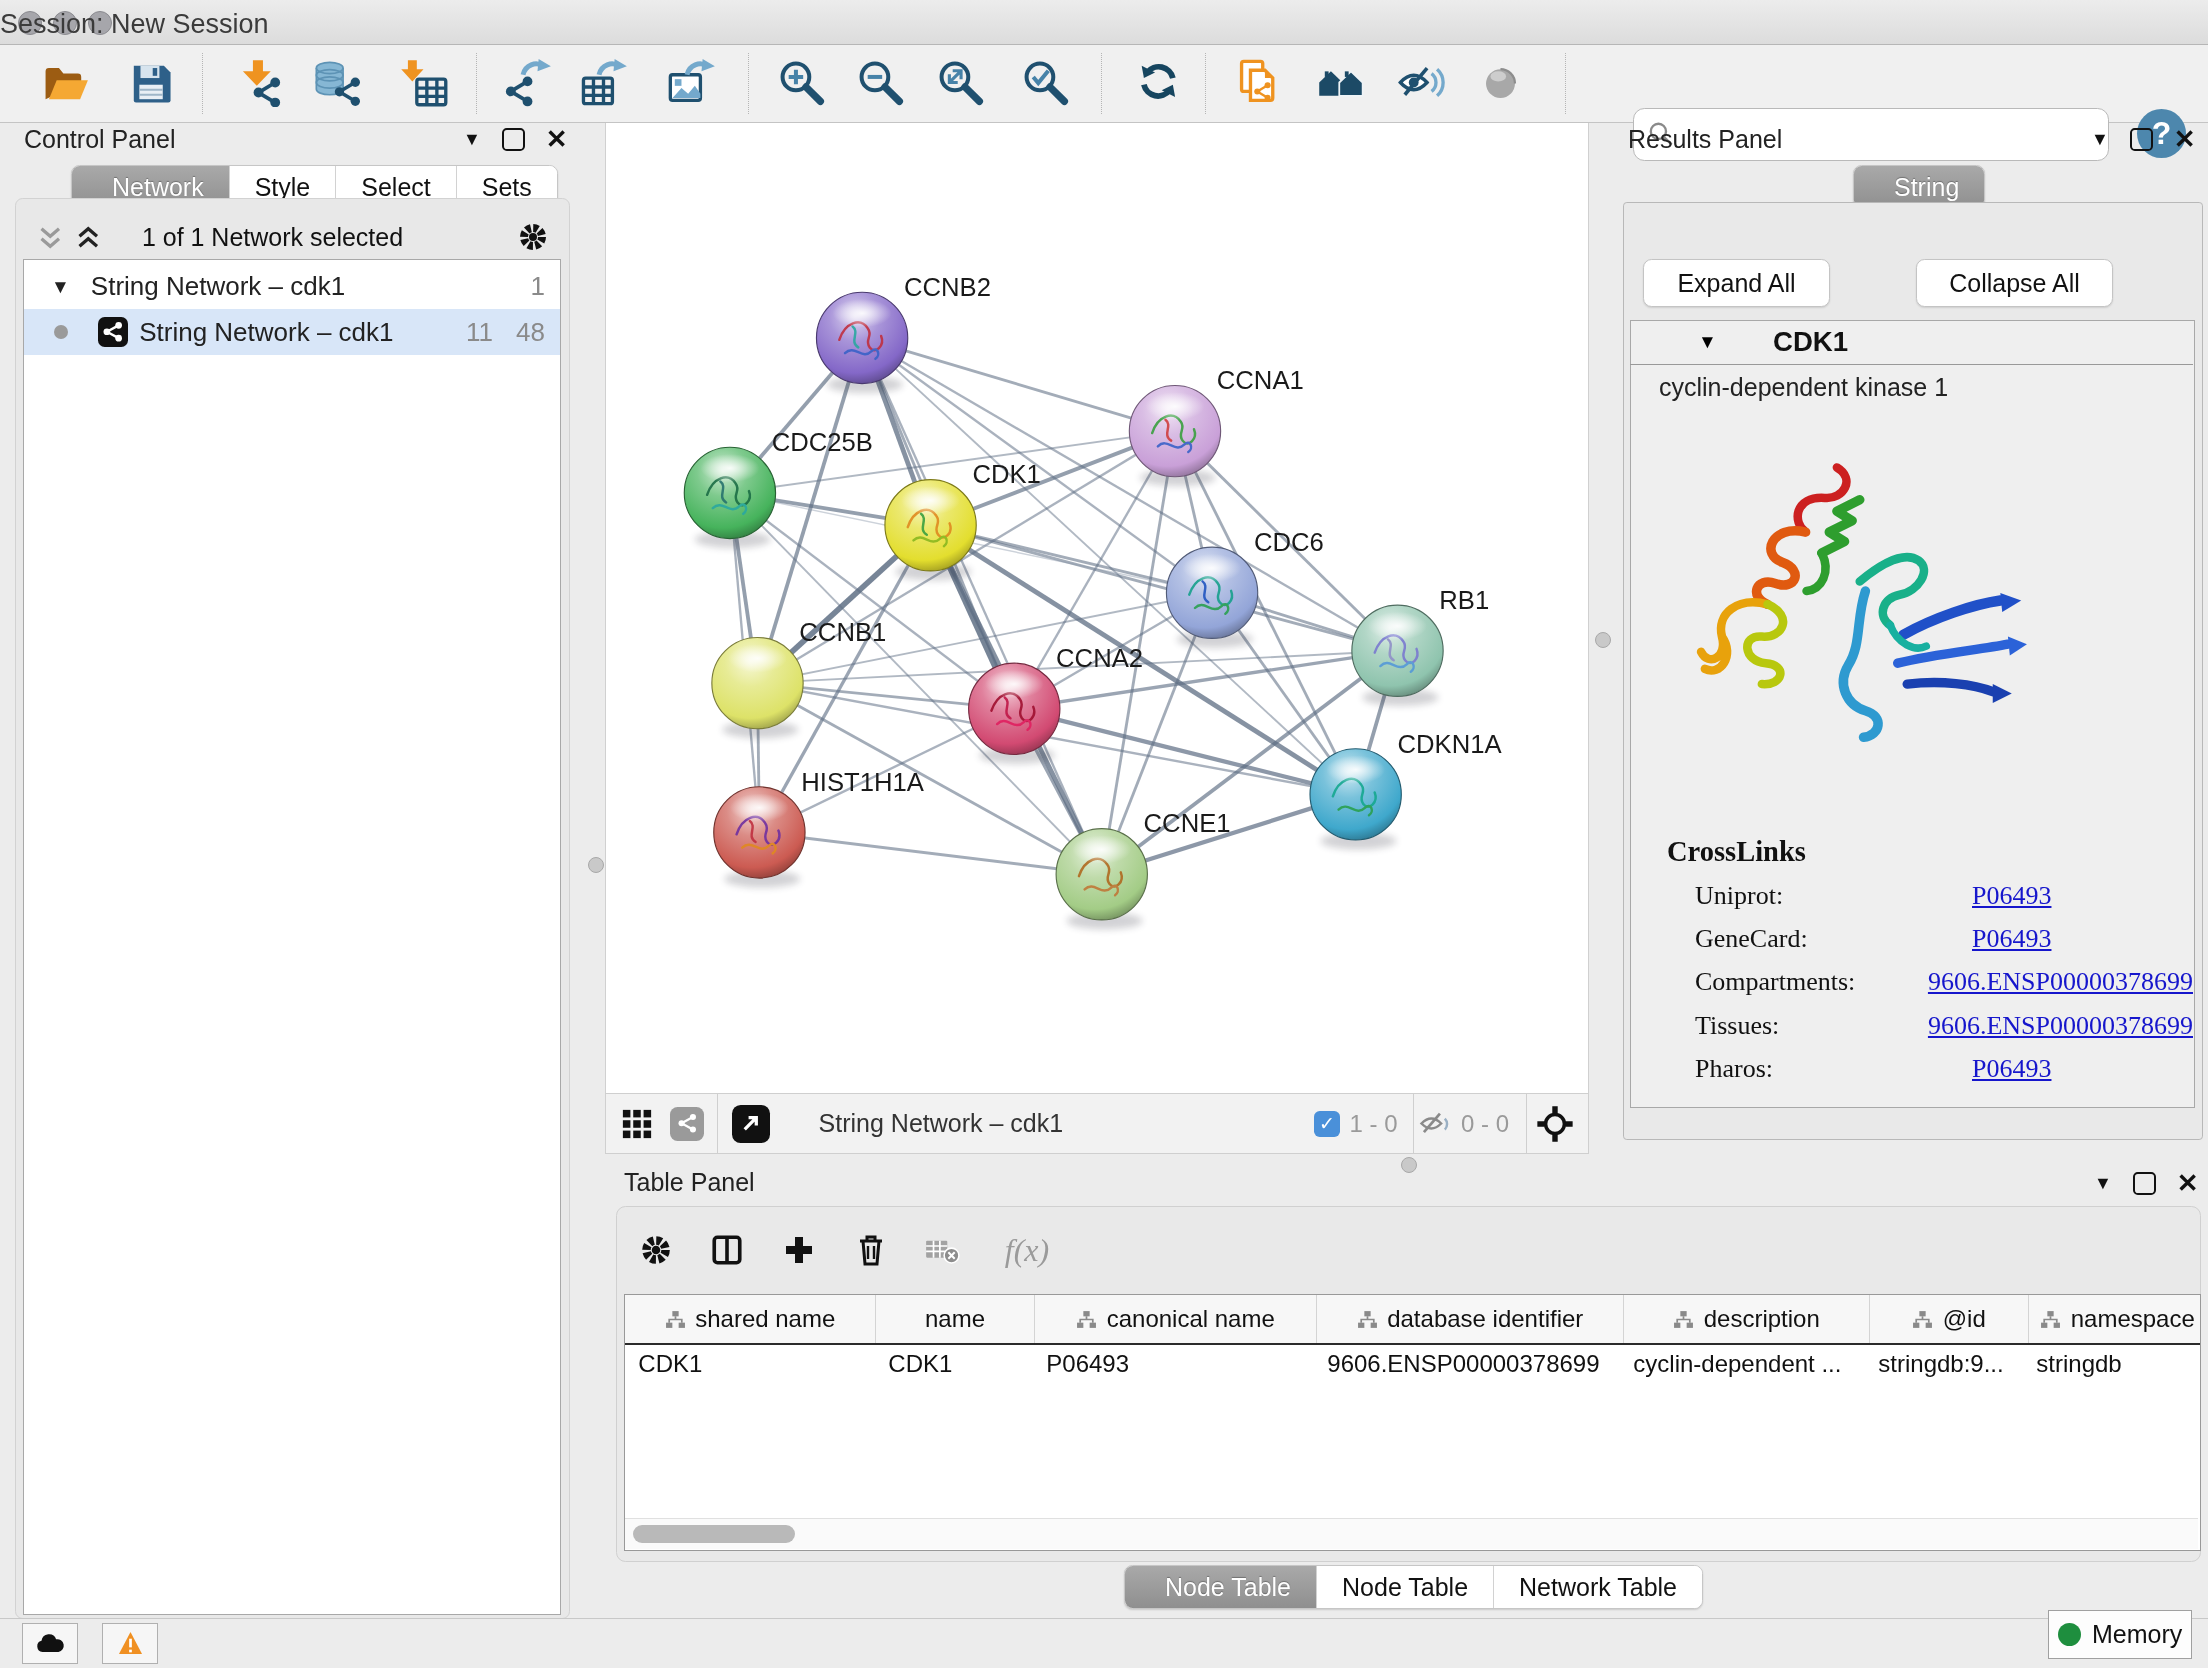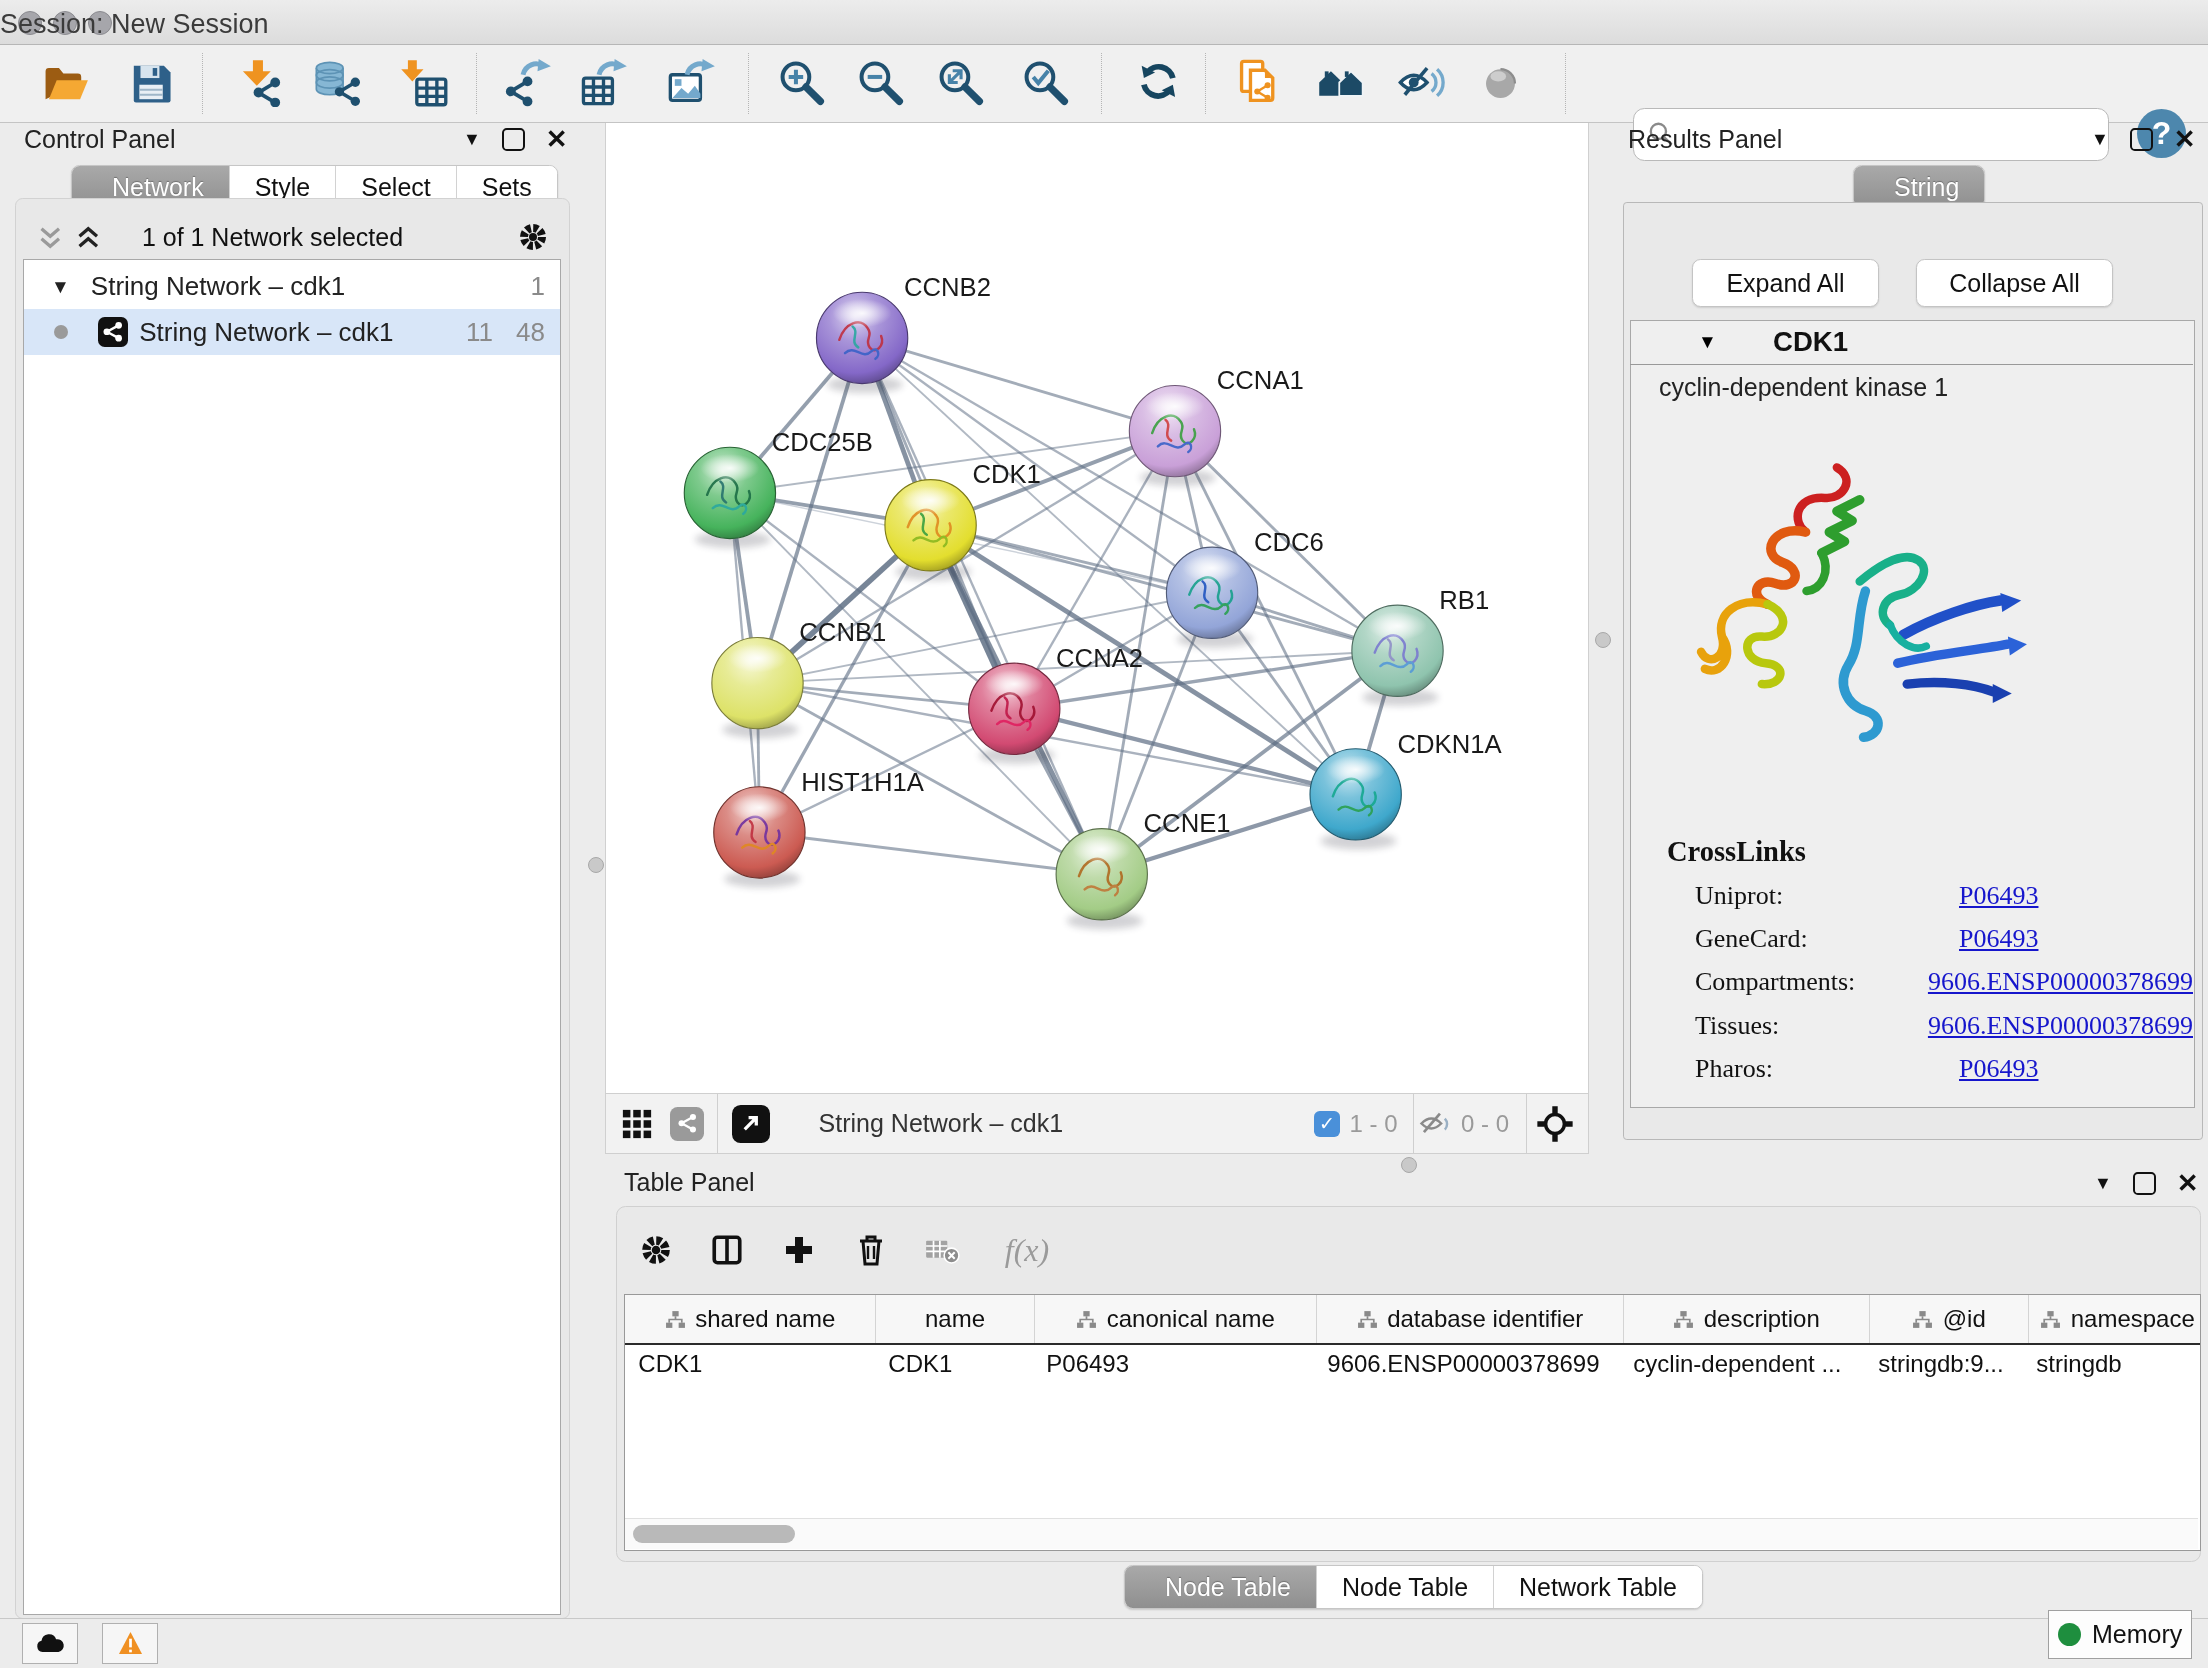--- a/index.html
+++ b/index.html
@@ -50,21 +50,21 @@
   .handle{position:absolute;width:14.3px;height:14.3px;border-radius:50%;background:#c9c9c9;border:1px solid #a8a8a8;}
   
   #rp-box{position:absolute;left:1623px;top:202px;width:578px;height:936px;background:#e9e9e9;border:1px solid #b8b8b8;border-radius:3.8px;}
   .rbtn{position:absolute;top:259px;height:46px;background:#fff;border:1px solid #c4c4c4;border-radius:8.6px;font-size:25px;color:#111;display:flex;align-items:center;justify-content:center;box-shadow:0 1px 1.9px rgba(0,0,0,.12);}
   #rp-inner{position:absolute;left:1630px;top:320px;width:563px;height:786px;background:#efefef;border:1px solid #a8a8a8;}
   #rp-genehdr{position:absolute;left:1630px;top:320px;width:563px;height:44px;border-bottom:1px solid #999;display:flex;align-items:center;}
   #rp-genename{font-size:27.6px;font-weight:bold;color:#111;position:absolute;left:143px;}
   #rp-desc{position:absolute;left:1659px;top:373px;font-size:25px;color:#222;}
   #crosslinks{position:absolute;left:1630px;top:826px;width:563px;font-family:"Liberation Serif",serif;}
   #cl-head{font-size:28.5px;font-weight:bold;color:#111;margin:9.5px 0 7.6px 37px;}
-  .clrow{display:flex;margin:13.3px 0 0 65px;font-size:26px;}
+  .clrow{display:flex;margin:13.3px 0 0 65px;font-size:26px;gap:13px;}
   .cllabel{width:264px;color:#111;}
   .clvalue{color:#1616cc;text-decoration:underline;}
   
   #tp-box{position:absolute;left:616px;top:1206px;width:1583px;height:354px;background:#e9e9e9;border:1px solid #d0d0d0;border-radius:9.5px;}
   .tpbtn{position:absolute;top:1227px;width:46px;height:46px;display:flex;align-items:center;justify-content:center;}
   #tp-table{position:absolute;left:624px;top:1294px;width:1575px;height:255px;background:#fff;border:1px solid #999;overflow:hidden;}
   #tp-header{display:flex;height:48px;background:#f7f7f7;border-bottom:2.9px solid #2b2b2b;}
   .th{display:flex;align-items:center;justify-content:center;gap:9.5px;border-right:1px solid #d4d4d4;font-size:24px;color:#111;flex:0 0 auto;overflow:hidden;white-space:nowrap;}
   #tp-row{display:flex;height:38px;align-items:center;}
   .td{font-size:24px;color:#111;padding-left:13.3px;flex:0 0 auto;overflow:hidden;white-space:nowrap;box-sizing:border-box;}
@@ -617,21 +617,21 @@
   <div class="abs phead-title" style="left:1628px;top:125px">Results Panel</div>
   <div class="winctl" style="left:2091px;top:128px">
     <span class="wc-collapse">▼</span>
     <span class="wc-float"></span>
     <span class="wc-close">✕</span>
   </div>
   <div class="tabbar abs" style="left:1853px;top:165px">
     <span class="tab active">String</span>
   </div>
   <div id="rp-box"></div>
-  <div class="rbtn" style="left:1692px;width:185px">Expand All</div>
+  <div class="rbtn" style="left:1643px;width:185px">Expand All</div>
   <div class="rbtn" style="left:1916px;width:195px">Collapse All</div>
   <div id="rp-inner"></div>
   <div id="rp-genehdr">
     <span style="margin-left:68px;font-size:19px">▼</span>
     <span id="rp-genename">CDK1</span>
   </div>
   <div id="rp-desc">cyclin-dependent kinase 1</div>
 
   <svg class="abs" style="left:1677px;top:439px" width="355" height="361" viewBox="0 0 373 380">
     <g fill="none" stroke-linecap="round" stroke-linejoin="round">

